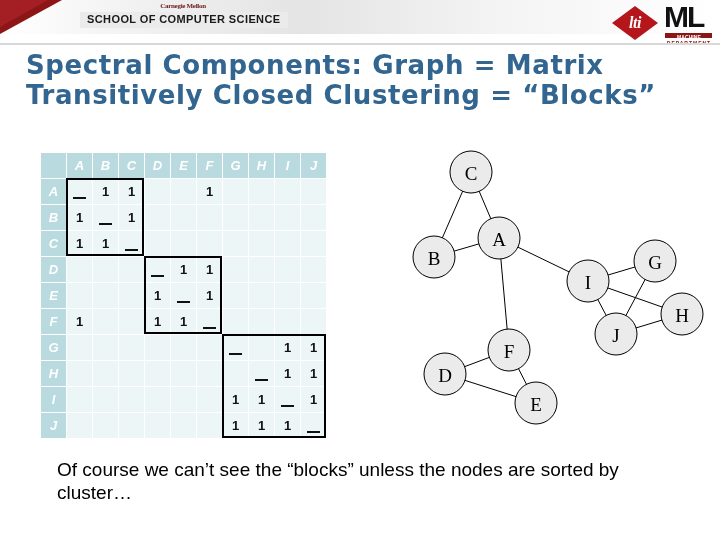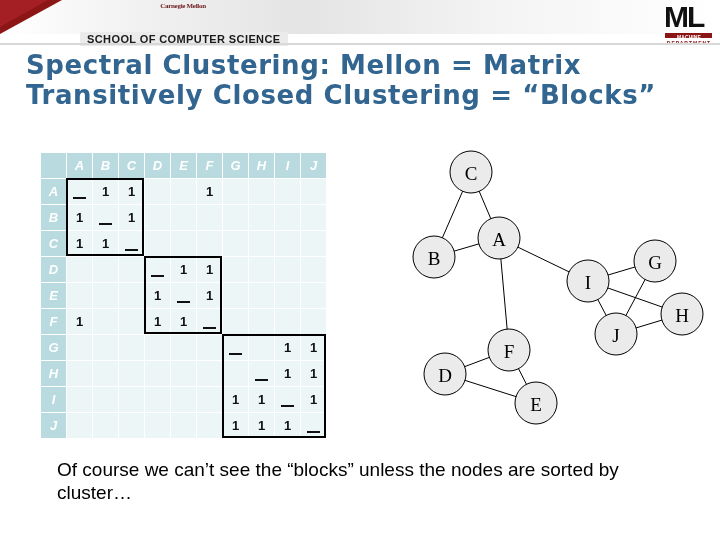--- a/index.html
+++ b/index.html
@@ -15,21 +15,21 @@
               background:#8c1515;
               clip-path:polygon(0 0,62px 0,0 34px);}
   #cmu-corner-inner{position:absolute;left:0;top:0;width:52px;height:27px;
               background:#a41f23;clip-path:polygon(0 0,48px 0,0 27px);}
   #cmu-wordmark{position:absolute;left:128px;top:2px;width:110px;height:9px;
               text-align:center;font-size:7px;line-height:9px;color:#6b1a1d;
               font-family:"Liberation Serif",serif;font-weight:bold;letter-spacing:-0.3px;
               filter:blur(0.3px);}
   #cmu-scs{position:absolute;left:80px;top:12px;height:14px;background:#ebebeb;
               padding:1px 7px;font-size:11px;line-height:13px;font-weight:bold;
-              color:#1a1a1a;letter-spacing:0.4px;margin-top:20px;}
+              color:#1a1a1a;letter-spacing:0.4px;}
 
   #lti-logo{position:absolute;left:612px;top:6px;width:46px;height:34px;}
   #lti-diamond{position:absolute;left:0;top:0;width:46px;height:34px;
               background:#b4161b;
               clip-path:polygon(50% 0,100% 50%,50% 100%,0 50%);}
   #lti-text{position:absolute;left:0;top:8px;width:46px;text-align:center;
               font-family:"Liberation Serif",serif;font-style:italic;font-weight:bold;
               font-size:16px;line-height:17px;color:#ffffff;letter-spacing:-0.5px;}
   #ml-logo{position:absolute;left:664px;top:2px;width:52px;height:44px;}
   #ml-text{position:absolute;left:0;top:0;width:52px;font-size:30px;line-height:30px;
@@ -81,32 +81,36 @@
 <body>
 
 <div id="header">
   <div id="header-bg"></div>
   <div id="cmu-corner">
     <div id="cmu-corner-inner"></div>
   </div>
   <div id="cmu-wordmark">Carnegie Mellon</div>
   <div id="cmu-scs">SCHOOL OF COMPUTER SCIENCE</div>
 
+  <div id="lti-logo">
+    <div id="lti-diamond"></div>
+    <div id="lti-text">lti</div>
+  </div>
 
   <div id="ml-logo">
     <div id="ml-text">ML</div>
     <div id="ml-bar"></div>
     <div id="ml-sub1">MACHINE LEARNING</div>
     <div id="ml-sub2">DEPARTMENT</div>
   </div>
   <div id="header-rule"></div>
 </div>
 
 <div id="title">
-  <span class="l1">Spectral Clustering: Mellon = Matrix</span>
+  <span class="l1">Spectral Components: Graph = Matrix</span>
   <span class="l2">Transitively Closed Clustering = “Blocks”</span>
 </div>
 
 <div id="matrix">
   <table class="mx">
     <tbody id="mx-body">
         <tr>
           <td class="corner"></td>
           <td class="hd">A</td>
           <td class="hd">B</td>

